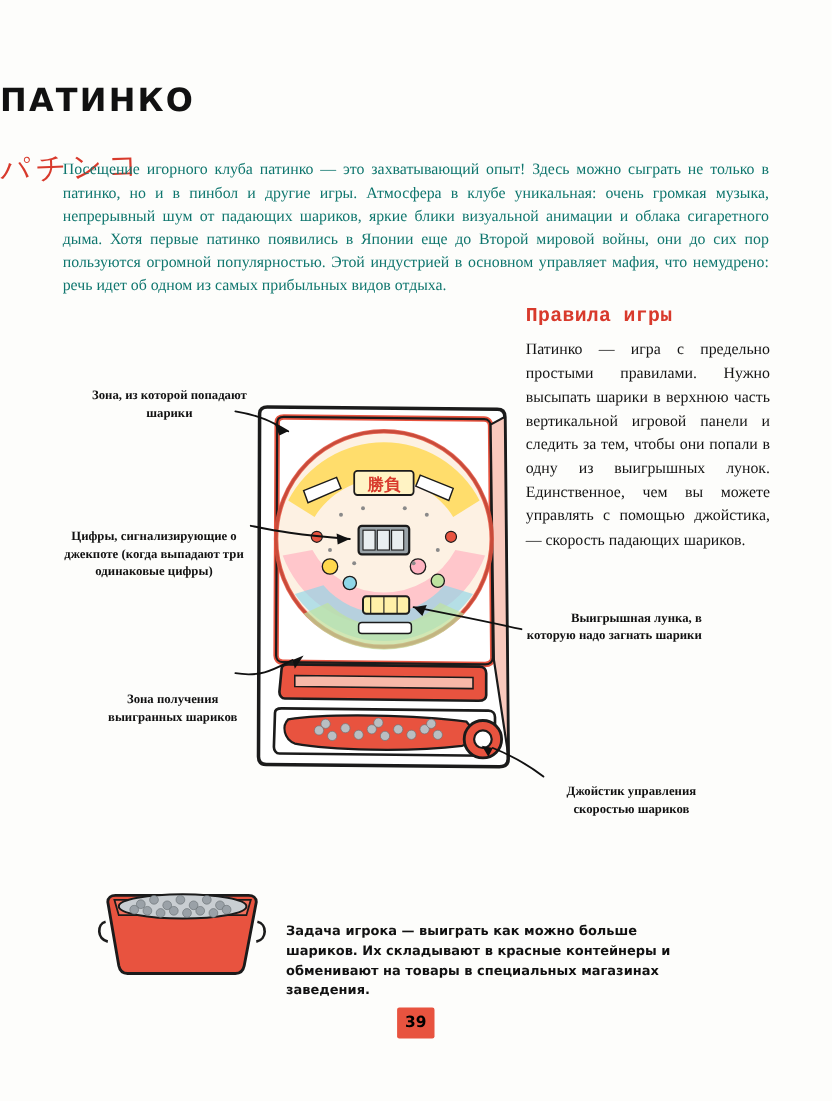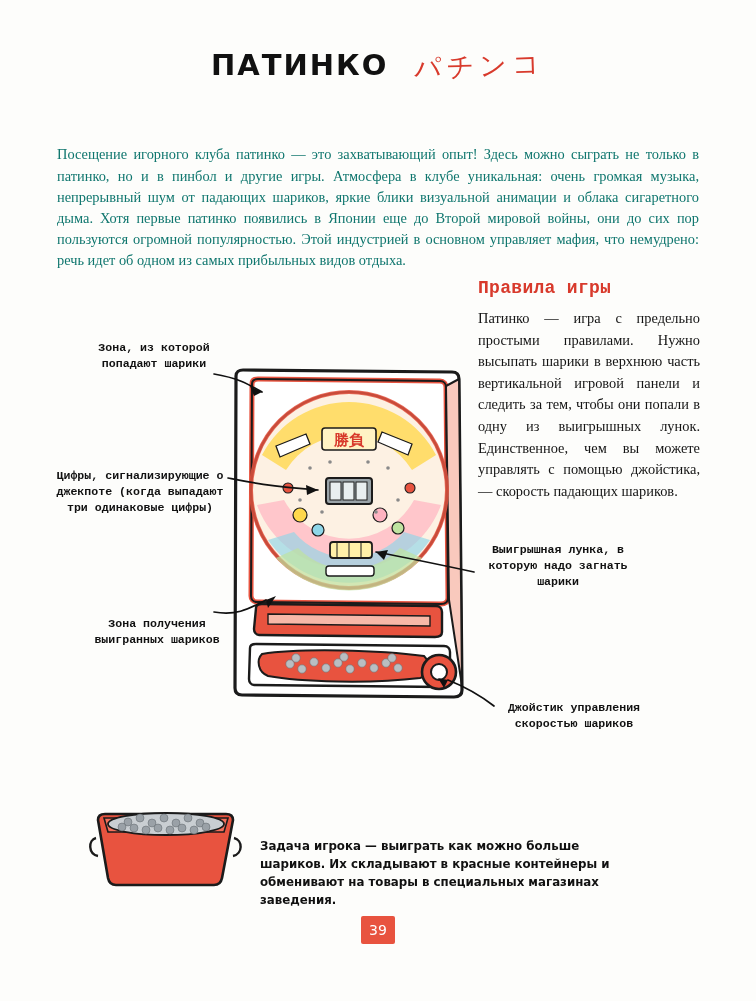--- a/index.html
+++ b/index.html
@@ -17,28 +17,29 @@
   }
   .page {
     position: absolute;
     inset: 0;
     background: #fdfdfb;
   }
 
   
   .title-row {
     position: absolute;
-    top: 48px;
+    top: 74px;
     left: 0;
     width: 100%;
     text-align: center;
     display: flex;
     justify-content: center;
     align-items: baseline;
     gap: 26px;
+    flex-direction: column;
   }
   .title-main {
     font-family: "DejaVu Sans", sans-serif;
     font-weight: bold;
     font-size: 29px;
     letter-spacing: 2px;
     color: #111;
   }
   .title-jp {
     font-family: "DejaVu Sans", sans-serif;
@@ -78,30 +79,31 @@
   .rules-body {
     font-size: 14.4px;
     line-height: 1.5;
     text-align: justify;
     color: #141414;
   }
 
   
   .callout {
     position: absolute;
-    font-family: Liberation Mono, monospace;
+    font-family: Liberation Serif, serif;
     font-weight: bold;
     font-size: 11.6px;
     line-height: 1.38;
     color: #111;
+    margin-top: 12px;
   }
   .c-zone-top   { top: 340px; left: 78px;  width: 152px; text-align: center; }
   .c-digits     { top: 468px; left: 52px;  width: 176px; text-align: center; }
   .c-zone-out   { top: 616px; left: 92px;  width: 130px; text-align: center; }
-  .c-hole       { top: 542px; left: 478px; width: 160px; text-align: center; }
+  .c-hole       { top: 542px; left: 478px; width: 160px; text-align: right; }
   .c-joystick   { top: 700px; left: 492px; width: 164px; text-align: center; }
 
   .bottom-note {
     position: absolute;
     top: 818px;
     left: 260px;
     width: 352px;
     font-family: "DejaVu Sans", sans-serif;
     font-weight: bold;
     font-size: 11.8px;
@@ -119,23 +121,23 @@
   }
 
   
   .page-num {
     position: absolute;
     top: 916px;
     left: 50%;
     transform: translateX(-50%);
     width: 34px; height: 28px;
     background: #e8533f;
-    color: #ffffff;
+    color: #000000;
     font-family: "DejaVu Sans", sans-serif;
-    font-weight: normal;
+    font-weight: bold;
     font-size: 14px;
     display: flex;
     align-items: center;
     justify-content: center;
     border-radius: 2px;
   }
 </style>
 </head>
 <body>
 

